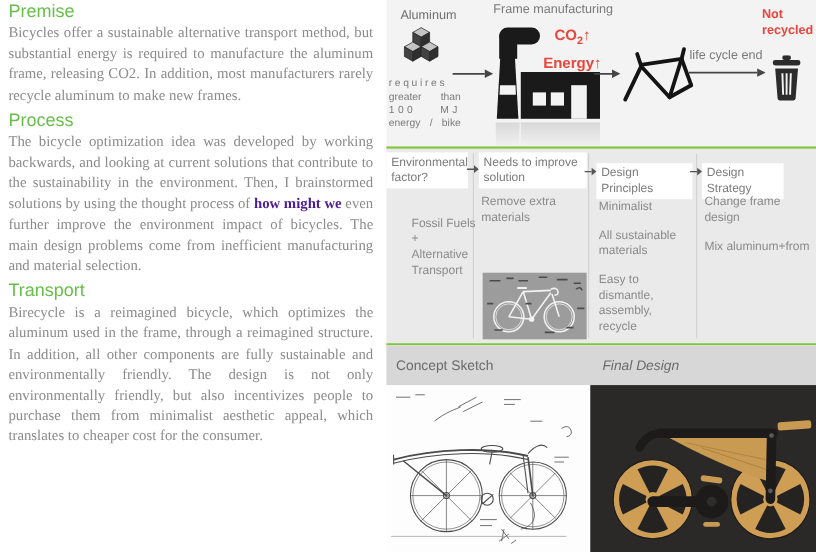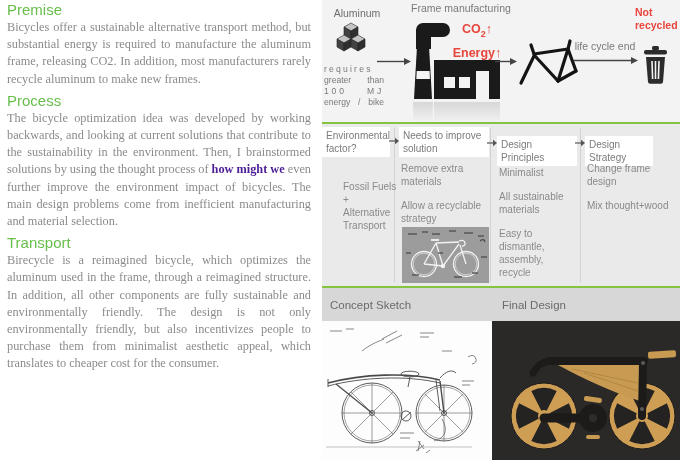--- a/index.html
+++ b/index.html
@@ -42,21 +42,21 @@
   
   .vline{position:absolute;top:4px;height:154px;width:1px;background:#d2d2d2;}
   .hbox{position:absolute;background:#fff;color:#7b7b7b;font-size:10px;line-height:13px;padding:2px 4px;box-sizing:border-box;}
   .fc-item{color:#8a8a8a;font-size:10px;line-height:13px;margin:0 0 11px;}
   .fc-col{position:absolute;}
   .farr{position:absolute;}
   .fc-bike{position:absolute;left:80px;top:103px;}
   
   .strip{position:absolute;left:0;top:0;width:358px;height:33px;background:#d7d7d7;}
   .strip .lbl{position:absolute;top:11px;font-size:11.5px;color:#6b6b6b;}
-  .lbl-concept{left:8px;} .lbl-final{left:180px;}
+  .lbl-concept{left:8px;} .lbl-final{left:180px;font-style:italic;}
   .img-concept{position:absolute;left:0;top:33px;width:168px;height:139px;background:#fdfdfd;}
   .img-final{position:absolute;left:170px;top:33px;width:188px;height:139px;background:#2a2927;}
 </style>
 </head>
 <body>
 
 <div class="canvas">
 
   <div class="left">
     <h2>Premise</h2>
@@ -191,21 +191,20 @@
 
     <div class="fc-col" style="left:21px;top:56px;width:62px;">
       <div class="fc-item" style="margin:0;">Fossil Fuels</div>
       <div class="fc-item" style="margin:0;">+</div>
       <div class="fc-item" style="margin:0;">Alternative</div>
       <div class="fc-item" style="margin:0;">Transport</div>
     </div>
 
     <div class="fc-col" style="left:79px;top:38px;width:84px;">
       <div class="fc-item">Remove extra materials</div>
-      <div class="fc-item">Allow a recyclable strategy</div>
     </div>
 
     <svg class="fc-bike" width="87" height="56" viewBox="0 0 87 56">
       <rect x="0" y="0" width="87" height="56" fill="#9c9c9c"></rect>
       <g fill="none" stroke="#f2f2f2" stroke-width="1.3">
         <circle cx="22" cy="37" r="12.5"></circle>
           <circle cx="22" cy="37" r="10.8" stroke-width="0.6"></circle>
         <circle cx="64" cy="37" r="12.5"></circle>
           <circle cx="64" cy="37" r="10.8" stroke-width="0.6"></circle>
         <path d="M34,16 L57,15"></path>
@@ -236,21 +235,21 @@
     </svg>
 
     <div class="fc-col" style="left:177px;top:42px;width:78px;">
       <div class="fc-item">Minimalist</div>
       <div class="fc-item">All sustainable materials</div>
       <div class="fc-item">Easy to dismantle, assembly, recycle</div>
     </div>
 
     <div class="fc-col" style="left:265px;top:38px;width:92px;">
       <div class="fc-item">Change frame design</div>
-      <div class="fc-item">Mix thought+wood</div>
+      <div class="fc-item">Mix aluminum+from</div>
     </div>
   </div>
 
   <div class="greenline gl2"></div>
 
   <div class="rpanel panel-bottom">
     <div class="strip">
       <div class="lbl lbl-concept">Concept Sketch</div>
       <div class="lbl lbl-final">Final Design</div>
     </div>

